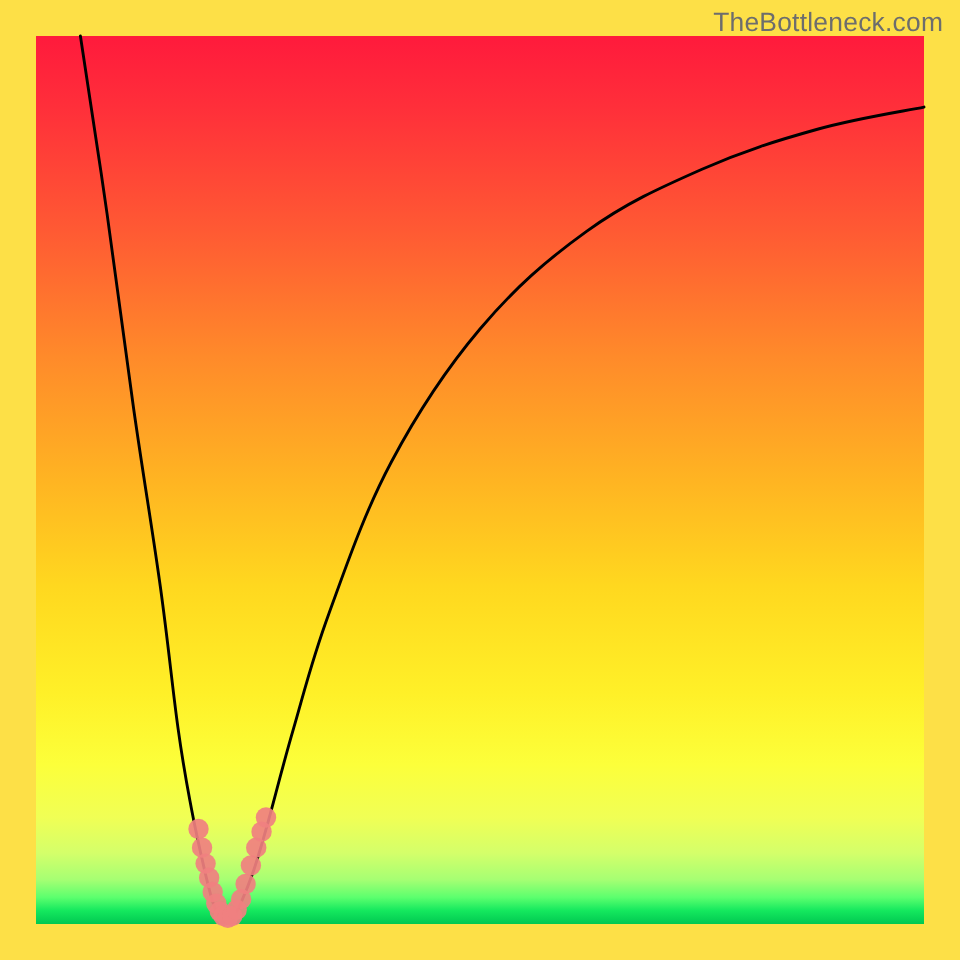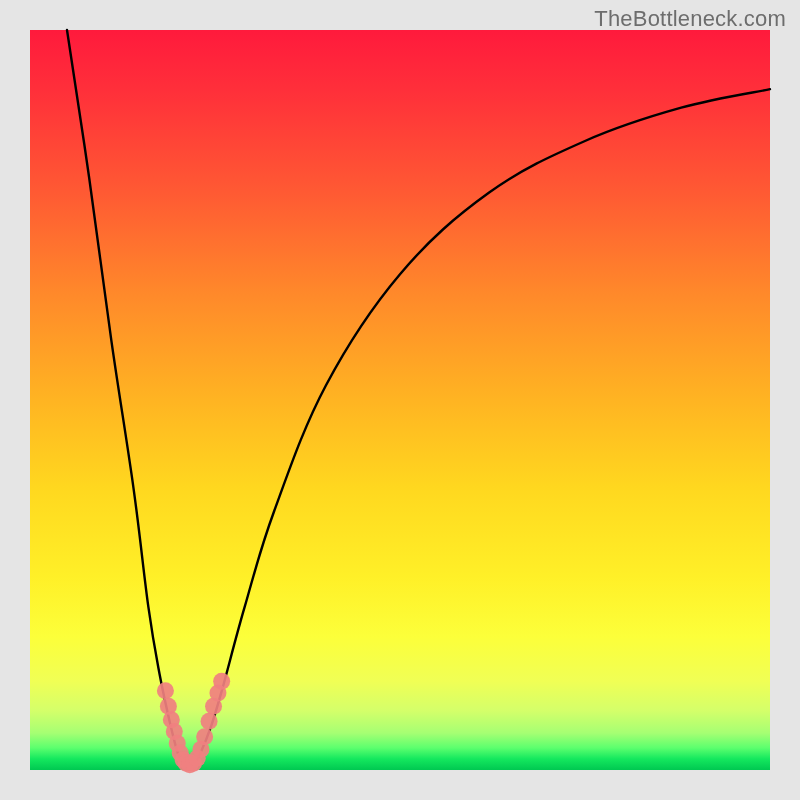--- a/index.html
+++ b/index.html
@@ -10,21 +10,21 @@
     overflow: hidden;
     background: #000;
     font-family: Arial, Helvetica, sans-serif;
   }
   .frame {
     position: absolute;
     left: 0;
     top: 0;
     width: 800px;
     height: 800px;
-    background: #e5e5e5;
+    background: #fde047;
   }
   .plot {
     position: absolute;
     left: 30px;
     top: 30px;
     width: 740px;
     height: 740px;
     
     background: linear-gradient(
       to bottom,

